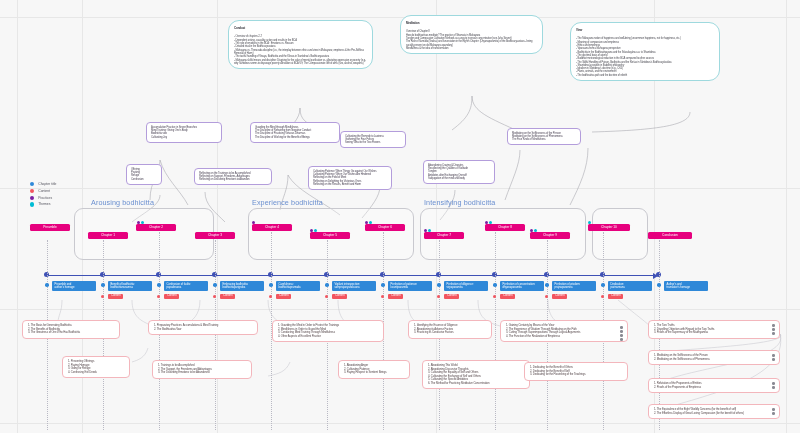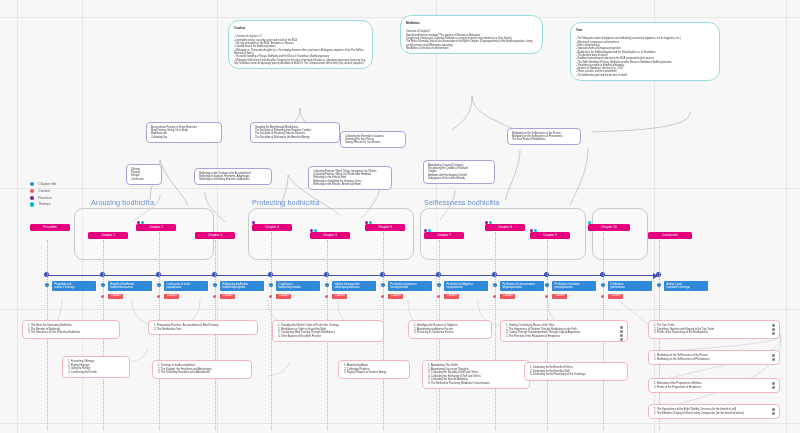--- a/index.html
+++ b/index.html
@@ -247,24 +247,24 @@
     <div class="leg-row">
       <span class="leg-sw" style="background:#00bcd4"></span>
       <span class="leg-txt">Themes</span>
     </div>
   </div>
 
   <div class="group" style="left:74px; top:208px; width:140px; height:52px;"></div>
   <div class="group-label" style="left:91px; top:198px;">Arousing bodhicitta</div>
 
   <div class="group" style="left:248px; top:208px; width:166px; height:52px;"></div>
-  <div class="group-label" style="left:252px; top:198px;">Protecting bodhicitta</div>
+  <div class="group-label" style="left:252px; top:198px;">Experience bodhicitta</div>
 
   <div class="group" style="left:420px; top:208px; width:166px; height:52px;"></div>
-  <div class="group-label" style="left:424px; top:198px;">Selflessness bodhicitta</div>
+  <div class="group-label" style="left:424px; top:198px;">Intensifying bodhicitta</div>
 
   <div class="group" style="left:592px; top:208px; width:56px; height:52px;"></div>
 
   <div class="pill" style="left:30px; top:224px; width:40px;">Preamble</div>
 
   <div class="pill" style="left:88px; top:232px; width:40px;">Chapter 1</div>
 
   <div class="pill" style="left:136px; top:224px; width:40px;">Chapter 2</div>
   <div class="dot purple" style="left:137px; top:221px;"></div>
   <div class="dot cyan" style="left:141px; top:221px;"></div>

